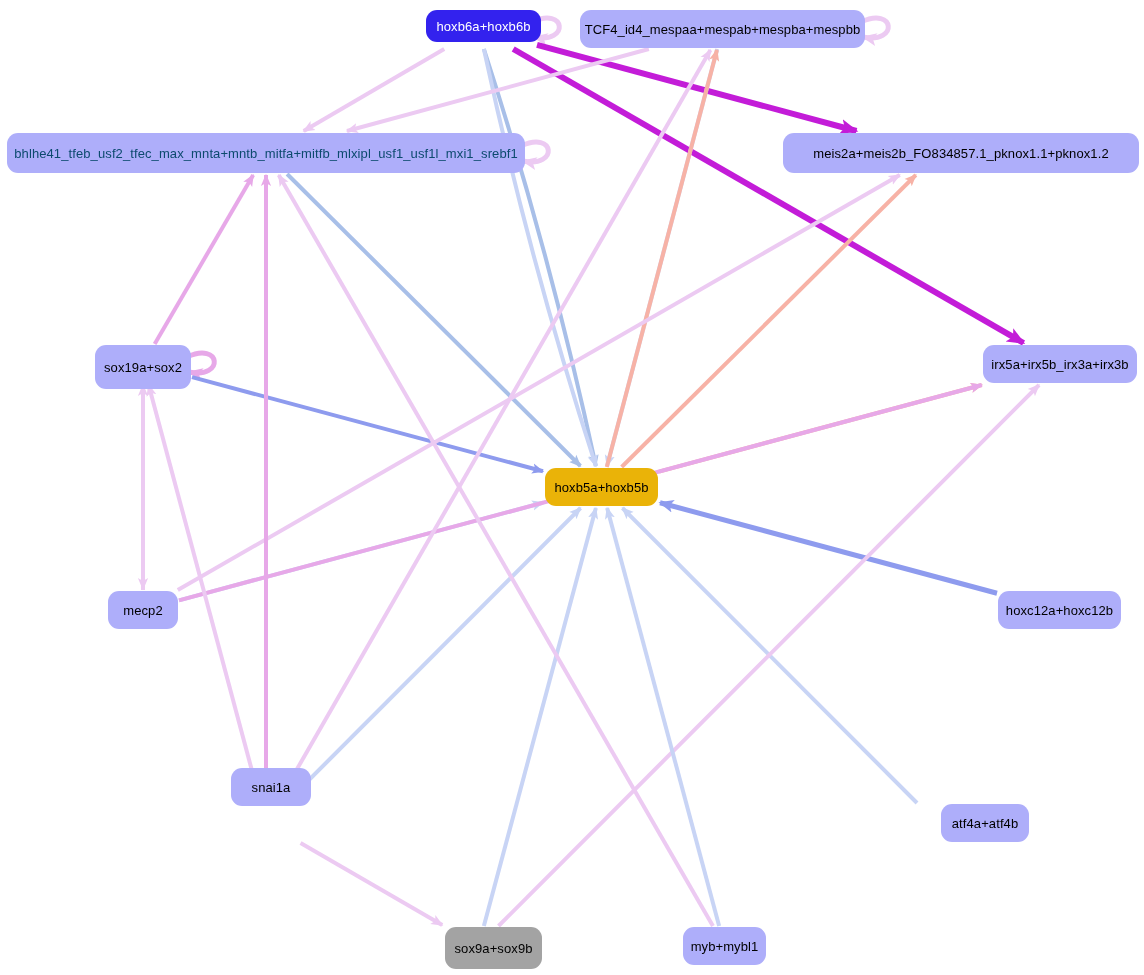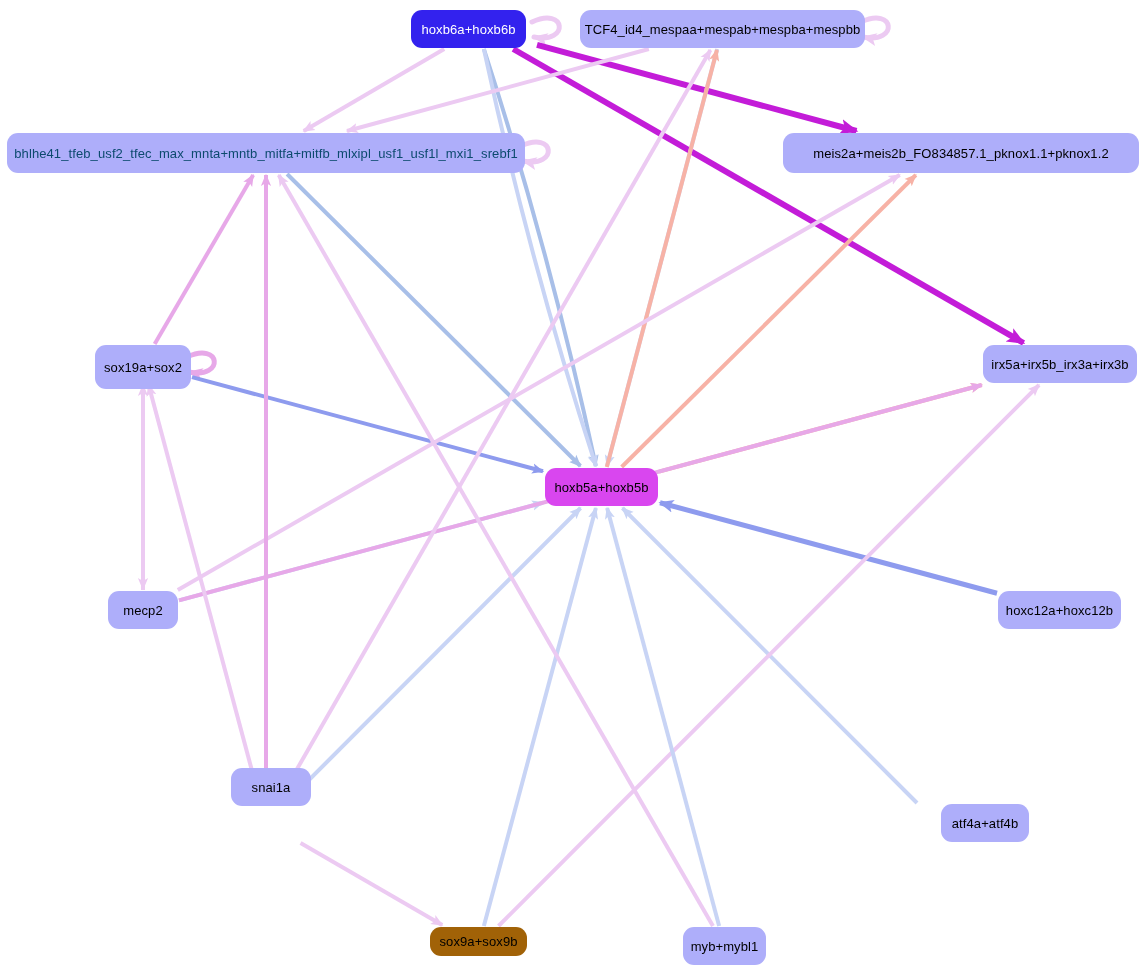--- a/index.html
+++ b/index.html
@@ -104,53 +104,53 @@
       <path d="M 300.5528455284553 843 L 442.219512195122 925" fill="none" stroke="#eccaf2" stroke-width="4" stroke-linecap="butt" marker-end="url(#ah3)"></path>
       <path d="M 277.49874055415614 803 L 710.426322418136 50" fill="none" stroke="#eccaf2" stroke-width="4" stroke-linecap="butt" marker-end="url(#ah3)"></path>
       <path d="M 997 593.2150655021834 L 660 502.7106986899563" fill="none" stroke="#8e9bee" stroke-width="5" stroke-linecap="butt" marker-end="url(#ah9)"></path>
       <path d="M 917.0297619047619 803 L 622.46875 508" fill="none" stroke="#c8d4f5" stroke-width="4" stroke-linecap="butt" marker-end="url(#ah5)"></path>
       <path d="M 483.859477124183 926 L 595.8725490196078 508" fill="none" stroke="#c8d4f5" stroke-width="4" stroke-linecap="butt" marker-end="url(#ah5)"></path>
       <path d="M 498.4828178694158 926 L 1039.0180412371135 385" fill="none" stroke="#eccaf2" stroke-width="4" stroke-linecap="butt" marker-end="url(#ah3)"></path>
       <path d="M 719.1405228758169 926 L 607.1274509803922 508" fill="none" stroke="#c8d4f5" stroke-width="4" stroke-linecap="butt" marker-end="url(#ah5)"></path>
       <path d="M 712.9363177805801 926 L 278.72005044136193 175" fill="none" stroke="#eccaf2" stroke-width="4" stroke-linecap="butt" marker-end="url(#ah3)"></path>
     </svg>
   <div id="node-layer">
-      <div class="node" style="left: 411px; top: 10px; width: 115px; height: 38px; background: rgb(51, 34, 238); color: rgb(255, 255, 255); text-align: center;">
+      <div class="node" style="left: 426px; top: 10px; width: 115px; height: 32px; background: rgb(51, 34, 238); color: rgb(255, 255, 255); text-align: center;">
         <span>hoxb6a+hoxb6b</span>
       </div>
       <div class="node" style="left: 580px; top: 10px; width: 285px; height: 38px; background: rgb(174, 174, 250); color: rgb(0, 0, 0);">
         <span>TCF4_id4_mespaa+mespab+mespba+mespbb</span>
       </div>
       <div class="node" style="left: 7px; top: 133px; width: 518px; height: 40px; background: rgb(174, 174, 250); color: #0c4a6e;">
         <span>bhlhe41_tfeb_usf2_tfec_max_mnta+mntb_mitfa+mitfb_mlxipl_usf1_usf1l_mxi1_srebf1</span>
       </div>
       <div class="node" style="left: 783px; top: 133px; width: 356px; height: 40px; background: rgb(174, 174, 250); color: rgb(0, 0, 0);">
         <span>meis2a+meis2b_FO834857.1_pknox1.1+pknox1.2</span>
       </div>
       <div class="node" style="left: 983px; top: 345px; width: 154px; height: 38px; background: rgb(174, 174, 250); color: rgb(0, 0, 0);">
         <span>irx5a+irx5b_irx3a+irx3b</span>
       </div>
       <div class="node" style="left: 95px; top: 345px; width: 96px; height: 44px; background: rgb(174, 174, 250); color: rgb(0, 0, 0);">
         <span>sox19a+sox2</span>
       </div>
-      <div class="node" style="left: 545px; top: 468px; width: 113px; height: 38px; background: #d946ef; color: rgb(0, 0, 0);">
+      <div class="node" style="left: 545px; top: 468px; width: 113px; height: 38px; background: #eab308; color: rgb(0, 0, 0);">
         <span>hoxb5a+hoxb5b</span>
       </div>
       <div class="node" style="left: 108px; top: 591px; width: 70px; height: 38px; background: rgb(174, 174, 250); color: rgb(0, 0, 0);">
         <span>mecp2</span>
       </div>
       <div class="node" style="left: 998px; top: 591px; width: 123px; height: 38px; background: rgb(174, 174, 250); color: rgb(0, 0, 0);">
         <span>hoxc12a+hoxc12b</span>
       </div>
       <div class="node" style="left: 231px; top: 768px; width: 80px; height: 38px; background: rgb(174, 174, 250); color: rgb(0, 0, 0);">
         <span>snai1a</span>
       </div>
       <div class="node" style="left: 893px; top: 804px; width: 88px; height: 38px; background: rgb(174, 174, 250); color: rgb(0, 0, 0); margin-left: 48px;">
         <span>atf4a+atf4b</span>
       </div>
-      <div class="node" style="left: 430px; top: 927px; width: 97px; height: 29px; background: #a16207; color: rgb(0, 0, 0);">
+      <div class="node" style="left: 445px; top: 927px; width: 97px; height: 42px; background: #a3a3a3; color: rgb(0, 0, 0);">
         <span>sox9a+sox9b</span>
       </div>
       <div class="node" style="left: 683px; top: 927px; width: 83px; height: 38px; background: rgb(174, 174, 250); color: rgb(0, 0, 0);">
         <span>myb+mybl1</span>
       </div>
     </div>
 </div>
 
 </body></html>

